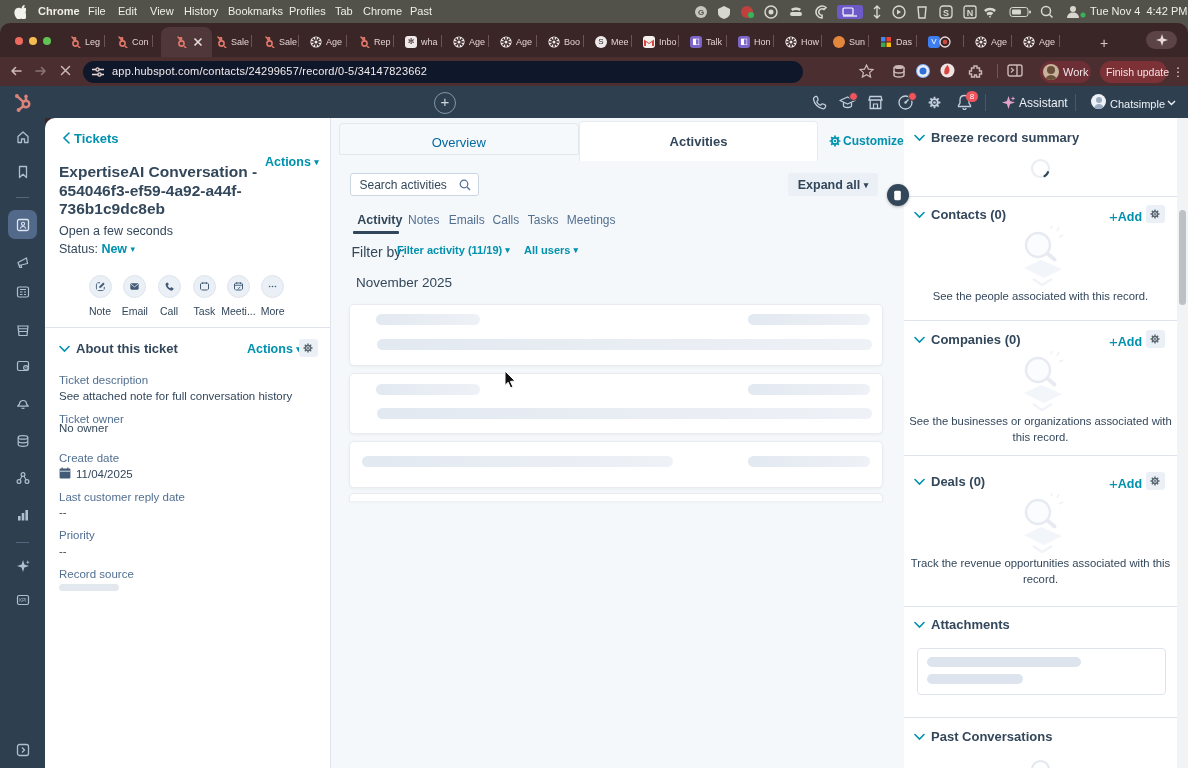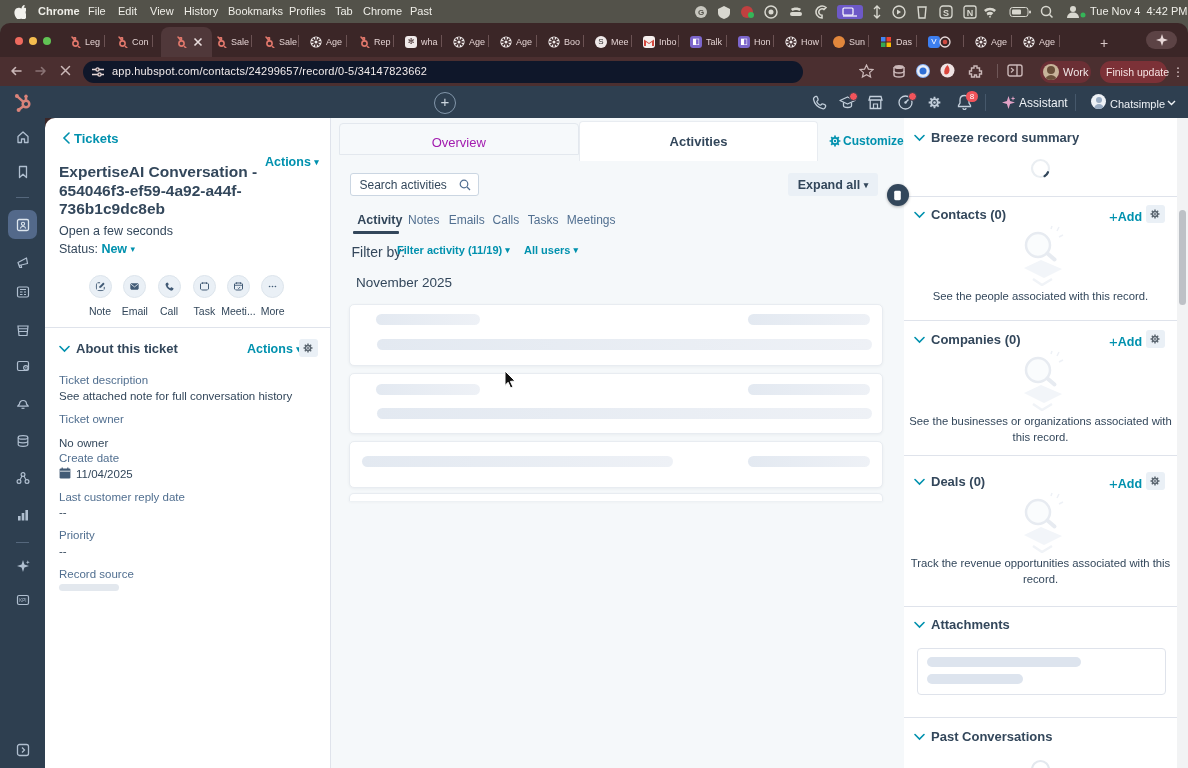--- a/index.html
+++ b/index.html
@@ -509,36 +509,36 @@
           <path d="M1 1.5l4.5 4.5L10 1.5" stroke="#0091ae" stroke-width="1.6" fill="none" stroke-linecap="round"></path>
         </svg>
       <div class="abs dk" style="left:31px;top:223px;font-size:13px;font-weight:bold;">About this ticket</div>
       <div class="abs teal" style="left:202px;top:224px;font-size:12.5px;font-weight:bold;">Actions <span class="car">▾</span></div>
       <div class="gearbtn" style="left:254px;top:221px;"><svg width="10" height="10" viewBox="0 0 12 12" style="margin:4px;color:#5b6670">
             <use href="#gearsm"></use>
           </svg></div>
       <div class="flabel" style="top:256px;">Ticket description</div>
       <div class="fval" style="top:272px;">See attached note for full conversation history</div>
       <div class="flabel" style="top:295px;">Ticket owner</div>
-      <div class="fval" style="top:319px;">No owner</div>
+      <div class="fval" style="top:304px;">No owner</div>
       <div class="flabel" style="top:333.5px;">Create date</div>
       <div class="fval" style="top:349px;"><svg width="12" height="12" viewBox="0 0 12 12" style="vertical-align:-1.5px;margin-right:5px;">
             <rect x="0.6" y="1.4" width="10.8" height="10" rx="1.2" fill="#425b76"></rect>
             <path d="M3.2 0.4v2M8.8 0.4v2" stroke="#425b76" stroke-width="1.2"></path>
             <path d="M1 4.2h10" stroke="#fff" stroke-width="0.8"></path>
           </svg>11/04/2025</div>
       <div class="flabel" style="top:372.5px;">Last customer reply date</div>
       <div class="fval" style="top:388px;">--</div>
       <div class="flabel" style="top:411px;">Priority</div>
       <div class="fval" style="top:426.5px;">--</div>
       <div class="flabel" style="top:449.5px;">Record source</div>
       <div class="abs" style="left:14px;top:466px;width:60px;height:7px;border-radius:3.5px;background:#e3e8ee;"></div>
     </div>
     <div id="midcol">
-      <div class="abs" style="left:7.8px;top:5px;width:238px;height:30px;background:#f6f9fb;border:1px solid #e3e8ee;border-radius:4px 4px 0 0;color:#a21caf;font-size:13px;text-align:center;line-height:37px;">Overview</div>
+      <div class="abs" style="left:7.8px;top:5px;width:238px;height:30px;background:#f6f9fb;border:1px solid #e3e8ee;border-radius:4px 4px 0 0;color:#0369a1;font-size:13px;text-align:center;line-height:37px;">Overview</div>
       <div class="abs" style="left:248px;top:3px;width:237px;height:39px;background:#fff;border:1px solid #e8ecf1;border-bottom:none;border-radius:4px 4px 0 0;color:#33475b;font-size:13px;font-weight:bold;text-align:center;line-height:40px;">Activities</div>
       <svg class="abs" style="left:498px;top:17px;color:#0091ae" width="12" height="12" viewBox="0 0 12 12">
           <use href="#gearsm"></use>
         </svg>
       <div class="abs teal" style="left:512px;top:16px;font-size:12px;font-weight:bold;">Customize</div>
       <div class="abs" style="left:18.5px;top:55px;width:127px;height:21px;background:#fff;border:1px solid #cbd6e2;border-radius:3px;">
         <span class="abs" style="left:9px;top:4px;font-size:12px;color:#33475b;">Search activities</span>
         <svg class="abs" style="left:108px;top:5px" width="12" height="12" viewBox="0 0 12 12">
             <circle cx="5" cy="5" r="3.8" fill="none" stroke="#506e91" stroke-width="1.2"></circle>
             <path d="M8 8l3 3" stroke="#506e91" stroke-width="1.2"></path>

